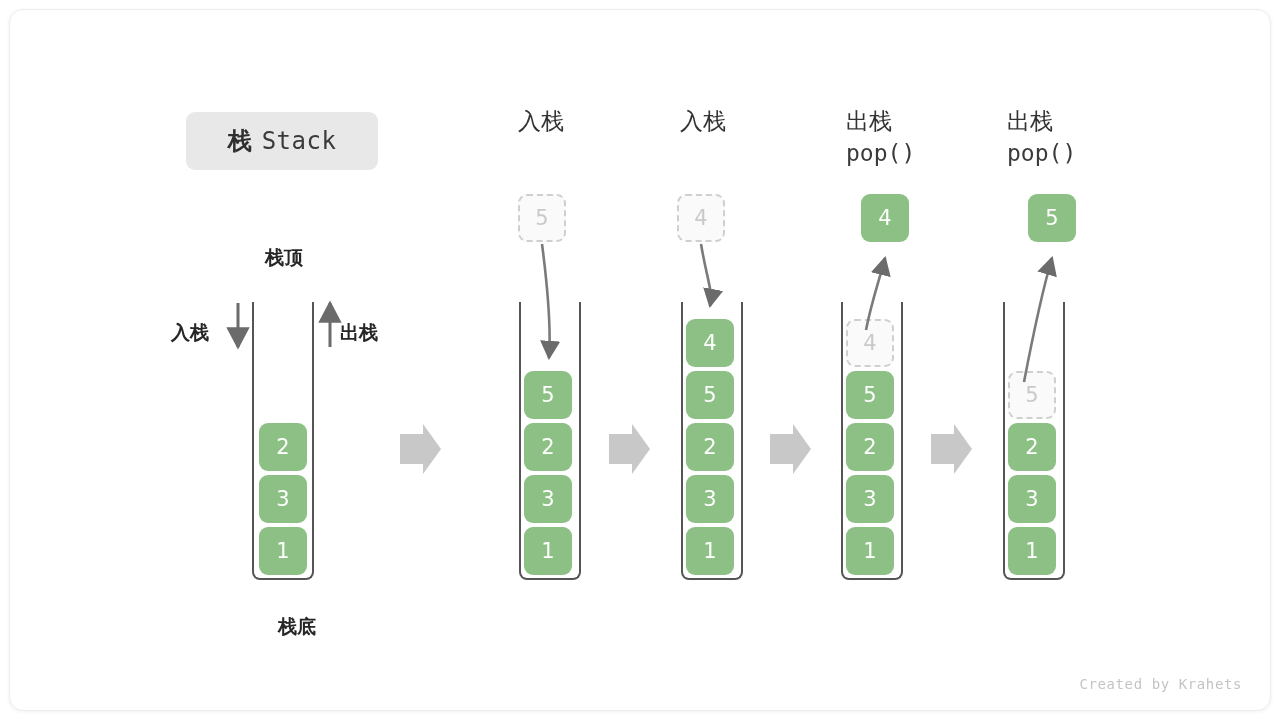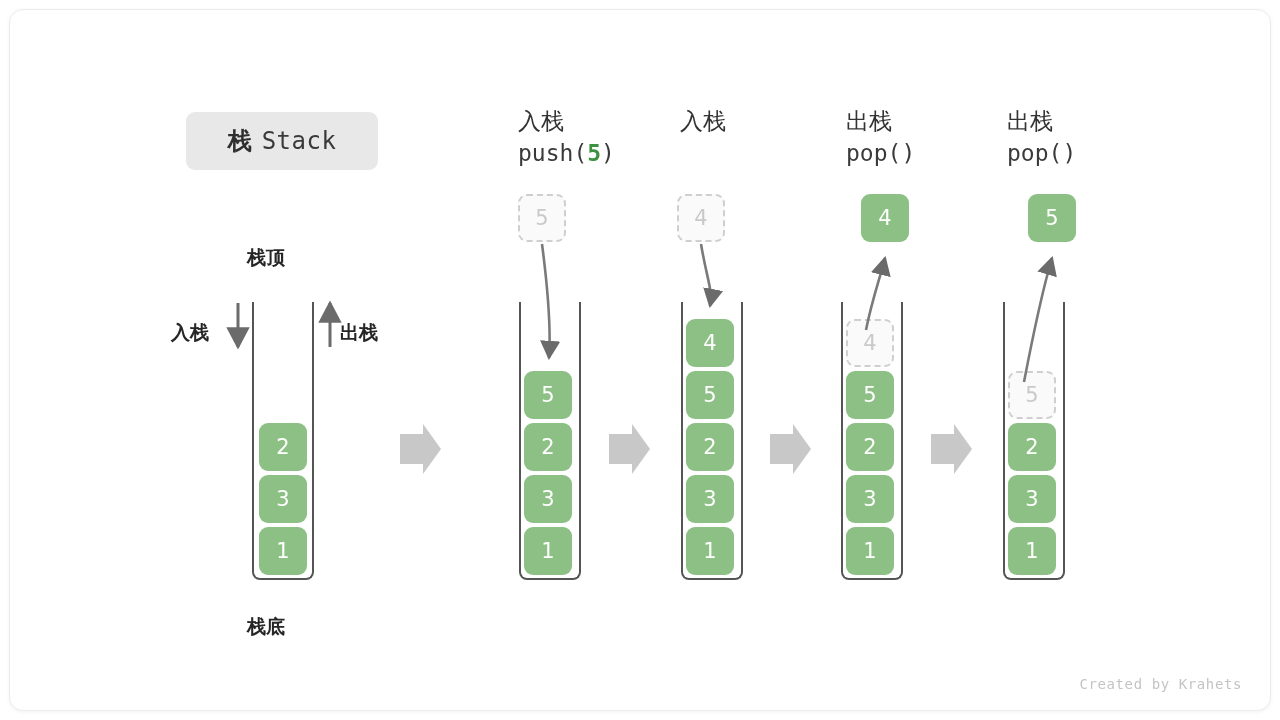--- a/index.html
+++ b/index.html
@@ -129,20 +129,21 @@
     color: #262626;
     white-space: nowrap;
   }
   .cap-label {
     position: absolute;
     font-family: "DejaVu Sans", "Liberation Sans", sans-serif;
     font-size: 19px;
     font-weight: bold;
     color: #262626;
     white-space: nowrap;
+    text-align: center;
   }
 
   
   #overlay {
     position: absolute;
     left: 0;
     top: 0;
     width: 1280px;
     height: 720px;
     pointer-events: none;
@@ -164,32 +165,31 @@
 
 <div id="canvas">
   <div class="card"></div>
 
   <div class="title-badge">
     <span class="title-cn">栈</span>
     <span class="title-en">Stack</span>
   </div>
 
   <div class="cap-label" style="left:247px; top:245px; width:74px;">栈顶</div>
-  <div class="cap-label" style="left:247px; top:614px; width:74px;">栈底</div>
+  <div class="cap-label" style="left:260px; top:614px; width:74px;">栈底</div>
   <div class="side-label" style="left:171px; top:320px;">入栈</div>
   <div class="side-label" style="left:340px; top:320px;">出栈</div>
 
   <div class="stack-box" style="left:252px; top:302px; height:278px;"></div>
   <div class="cell solid" style="left:259px; top:423px;">2</div>
   <div class="cell solid" style="left:259px; top:475px;">3</div>
   <div class="cell solid" style="left:259px; top:527px;">1</div>
 
   <div class="col-header" style="left:518px; top:106px;">
     <div class="hdr-cn">入栈</div>
-    <div class="hdr-op"><span>push(</span><span class="arg">5</span><span>)</span></div>
   </div>
   <div class="cell ghost" style="left:518px; top:194px;">5</div>
   <div class="stack-box" style="left:519px; top:302px; height:278px;"></div>
   <div class="cell solid" style="left:524px; top:371px;">5</div>
   <div class="cell solid" style="left:524px; top:423px;">2</div>
   <div class="cell solid" style="left:524px; top:475px;">3</div>
   <div class="cell solid" style="left:524px; top:527px;">1</div>
 
   <div class="col-header" style="left:680px; top:106px;">
     <div class="hdr-cn">入栈</div>

